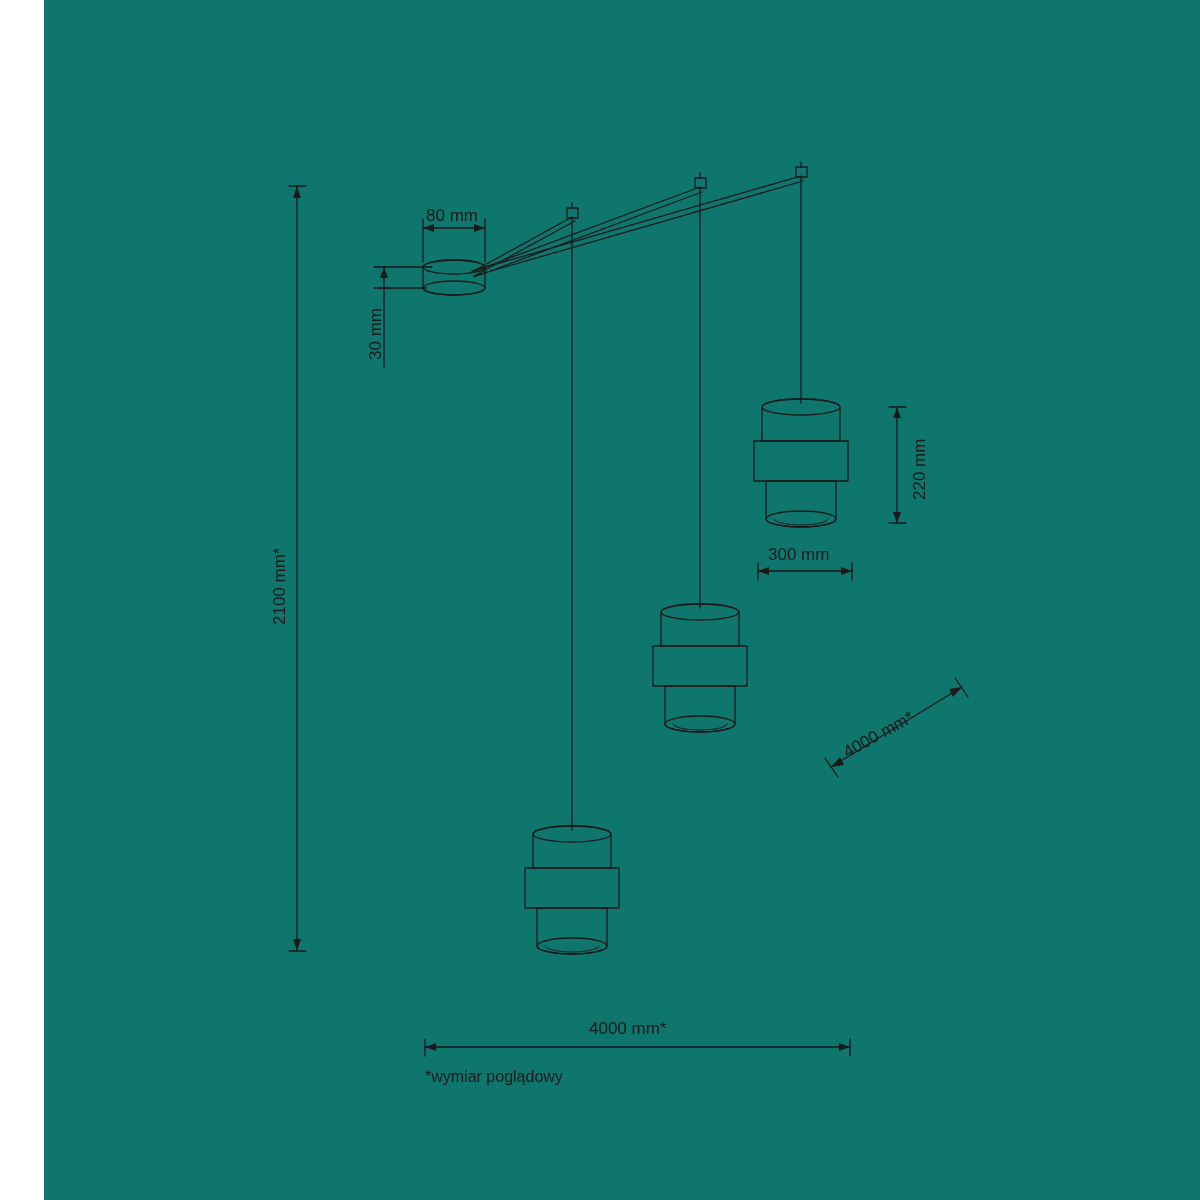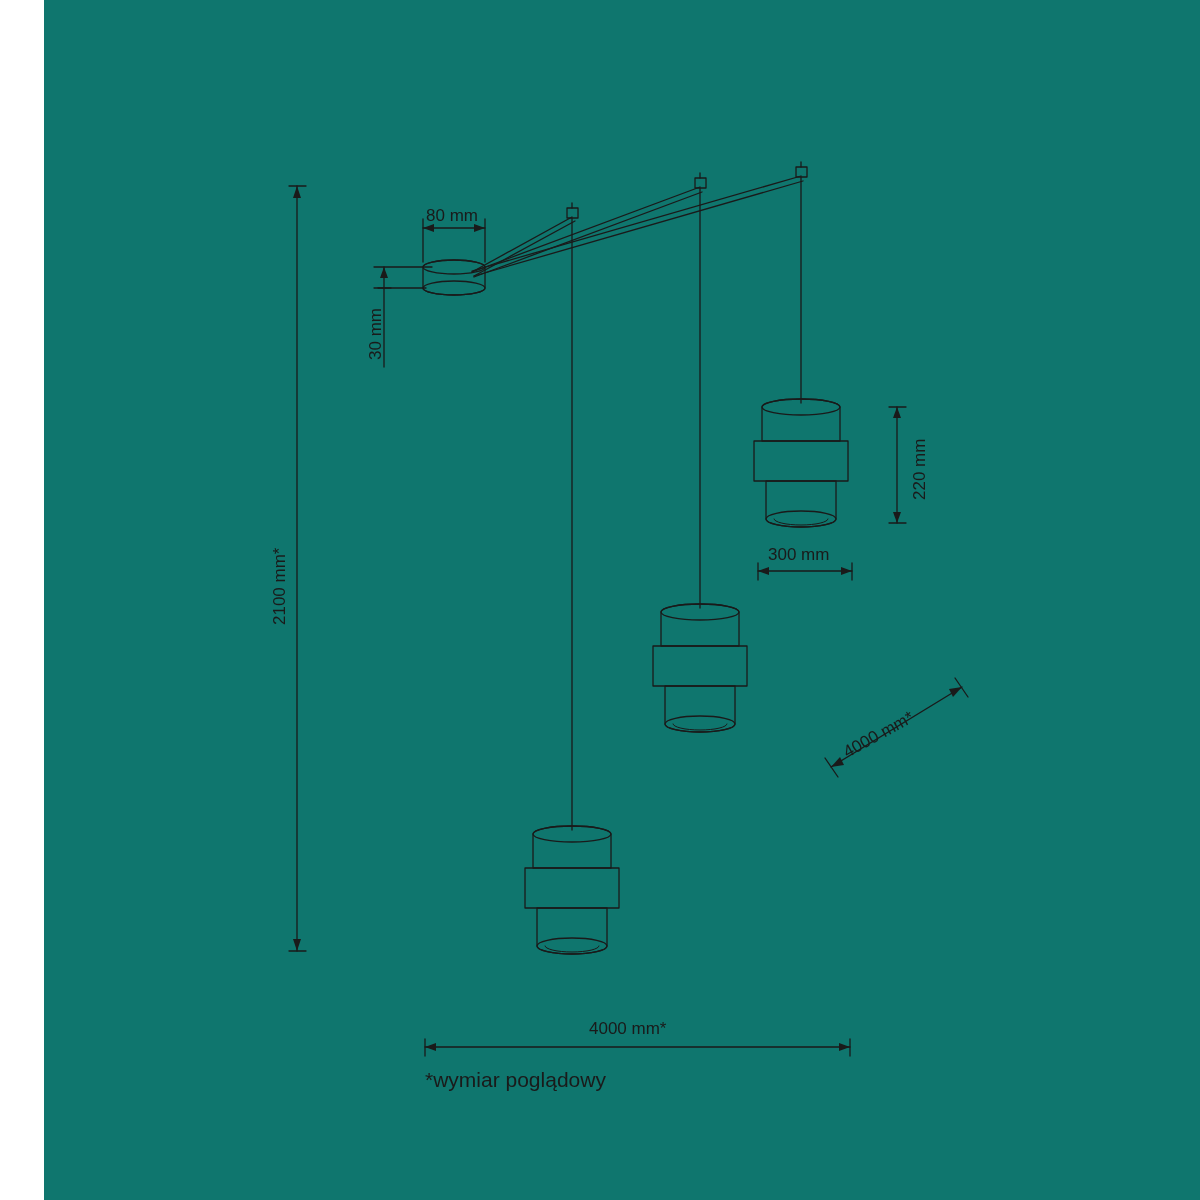--- a/index.html
+++ b/index.html
@@ -23,21 +23,21 @@
     left: 0;
     top: 0;
   }
   .dim-label {
     position: absolute;
     font-family: "Liberation Sans", sans-serif;
     color: #1a1a1a;
     white-space: nowrap;
   }
   .sz-17 { font-size: 17px; }
-  .sz-15 { font-size: 21px; }
+  .sz-15 { font-size: 16px; }
   .rot-90 {
     transform: rotate(-90deg);
     transform-origin: left top;
   }
   .rot-diag {
     transform: rotate(-29deg);
     transform-origin: left top;
   }
 </style>
 </head>

